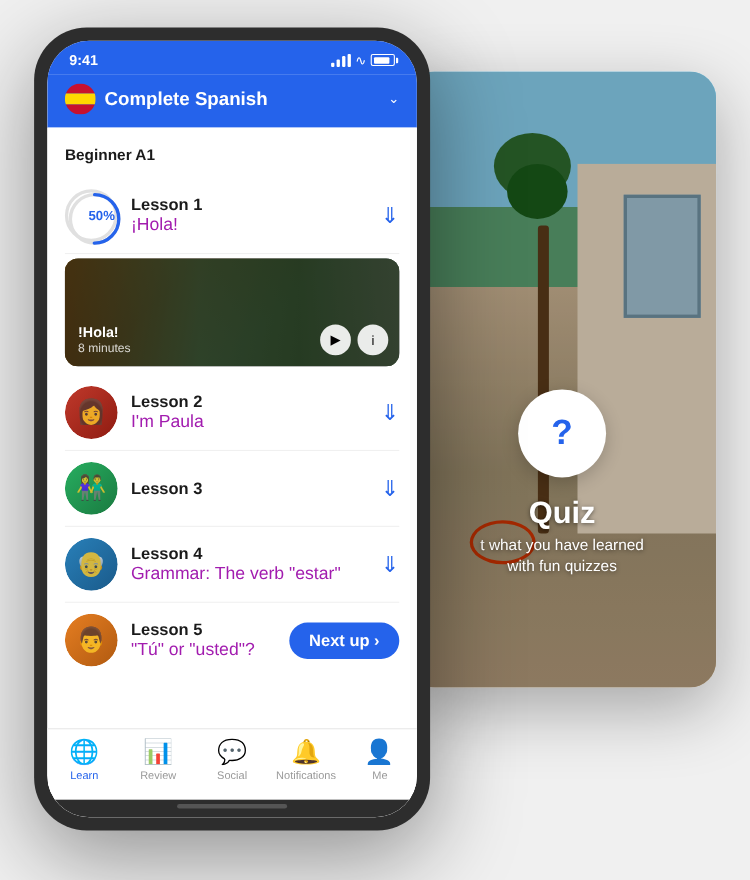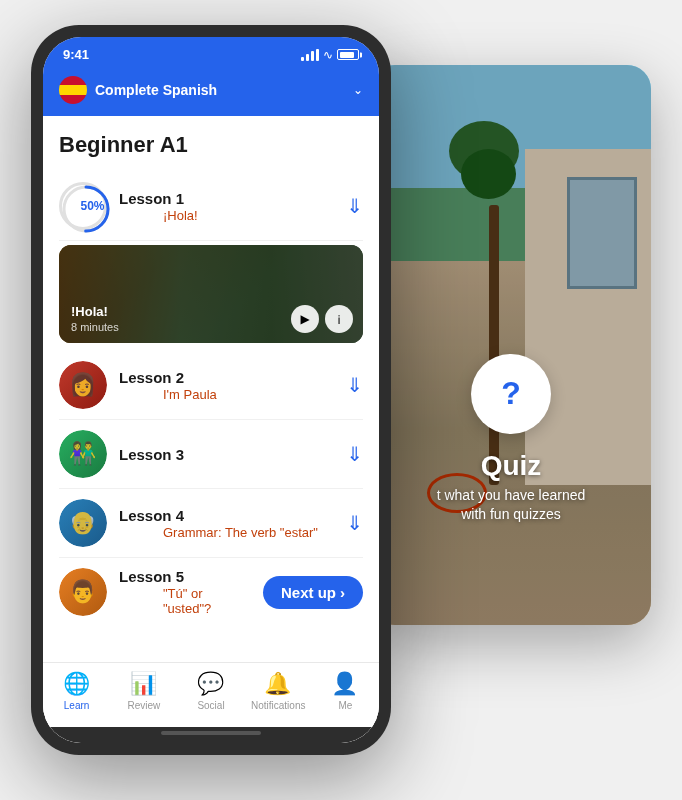--- a/index.html
+++ b/index.html
@@ -205,21 +205,21 @@
       display: flex;
       flex-direction: column;
       flex-shrink: 0;
     }
 
     .flag-red { background: #c8102e; flex: 1; }
     .flag-yellow { background: #ffd700; flex: 1; }
 
     .app-title {
       color: white;
-      font-size: 14px;
+      font-size: 17px;
       font-weight: 600;
       flex: 1;
     }
 
     .chevron-down {
       color: white;
       font-size: 12px;
     }
 
     
@@ -231,21 +231,21 @@
       flex-direction: column;
     }
 
     .content-scroll {
       flex: 1;
       overflow: hidden;
       padding: 16px;
     }
 
     .section-title {
-      font-size: 22px;
+      font-size: 14px;
       font-weight: 700;
       color: #1a1a1a;
       margin-bottom: 14px;
     }
 
     
     .lesson-item {
       display: flex;
       align-items: center;
       padding: 10px 0;
@@ -314,24 +314,23 @@
       flex: 1;
     }
 
     .lesson-title {
       font-size: 15px;
       font-weight: 600;
       color: #1a1a1a;
     }
 
     .lesson-subtitle {
-      font-size: 13px;
-      color: #c2410c;
+      font-size: 16px;
+      color: #a21caf;
       margin-top: 1px;
-      margin-left: 44px;
     }
 
     .download-btn {
       color: #2563eb;
       font-size: 20px;
       flex-shrink: 0;
     }
 
     
     .video-card {

